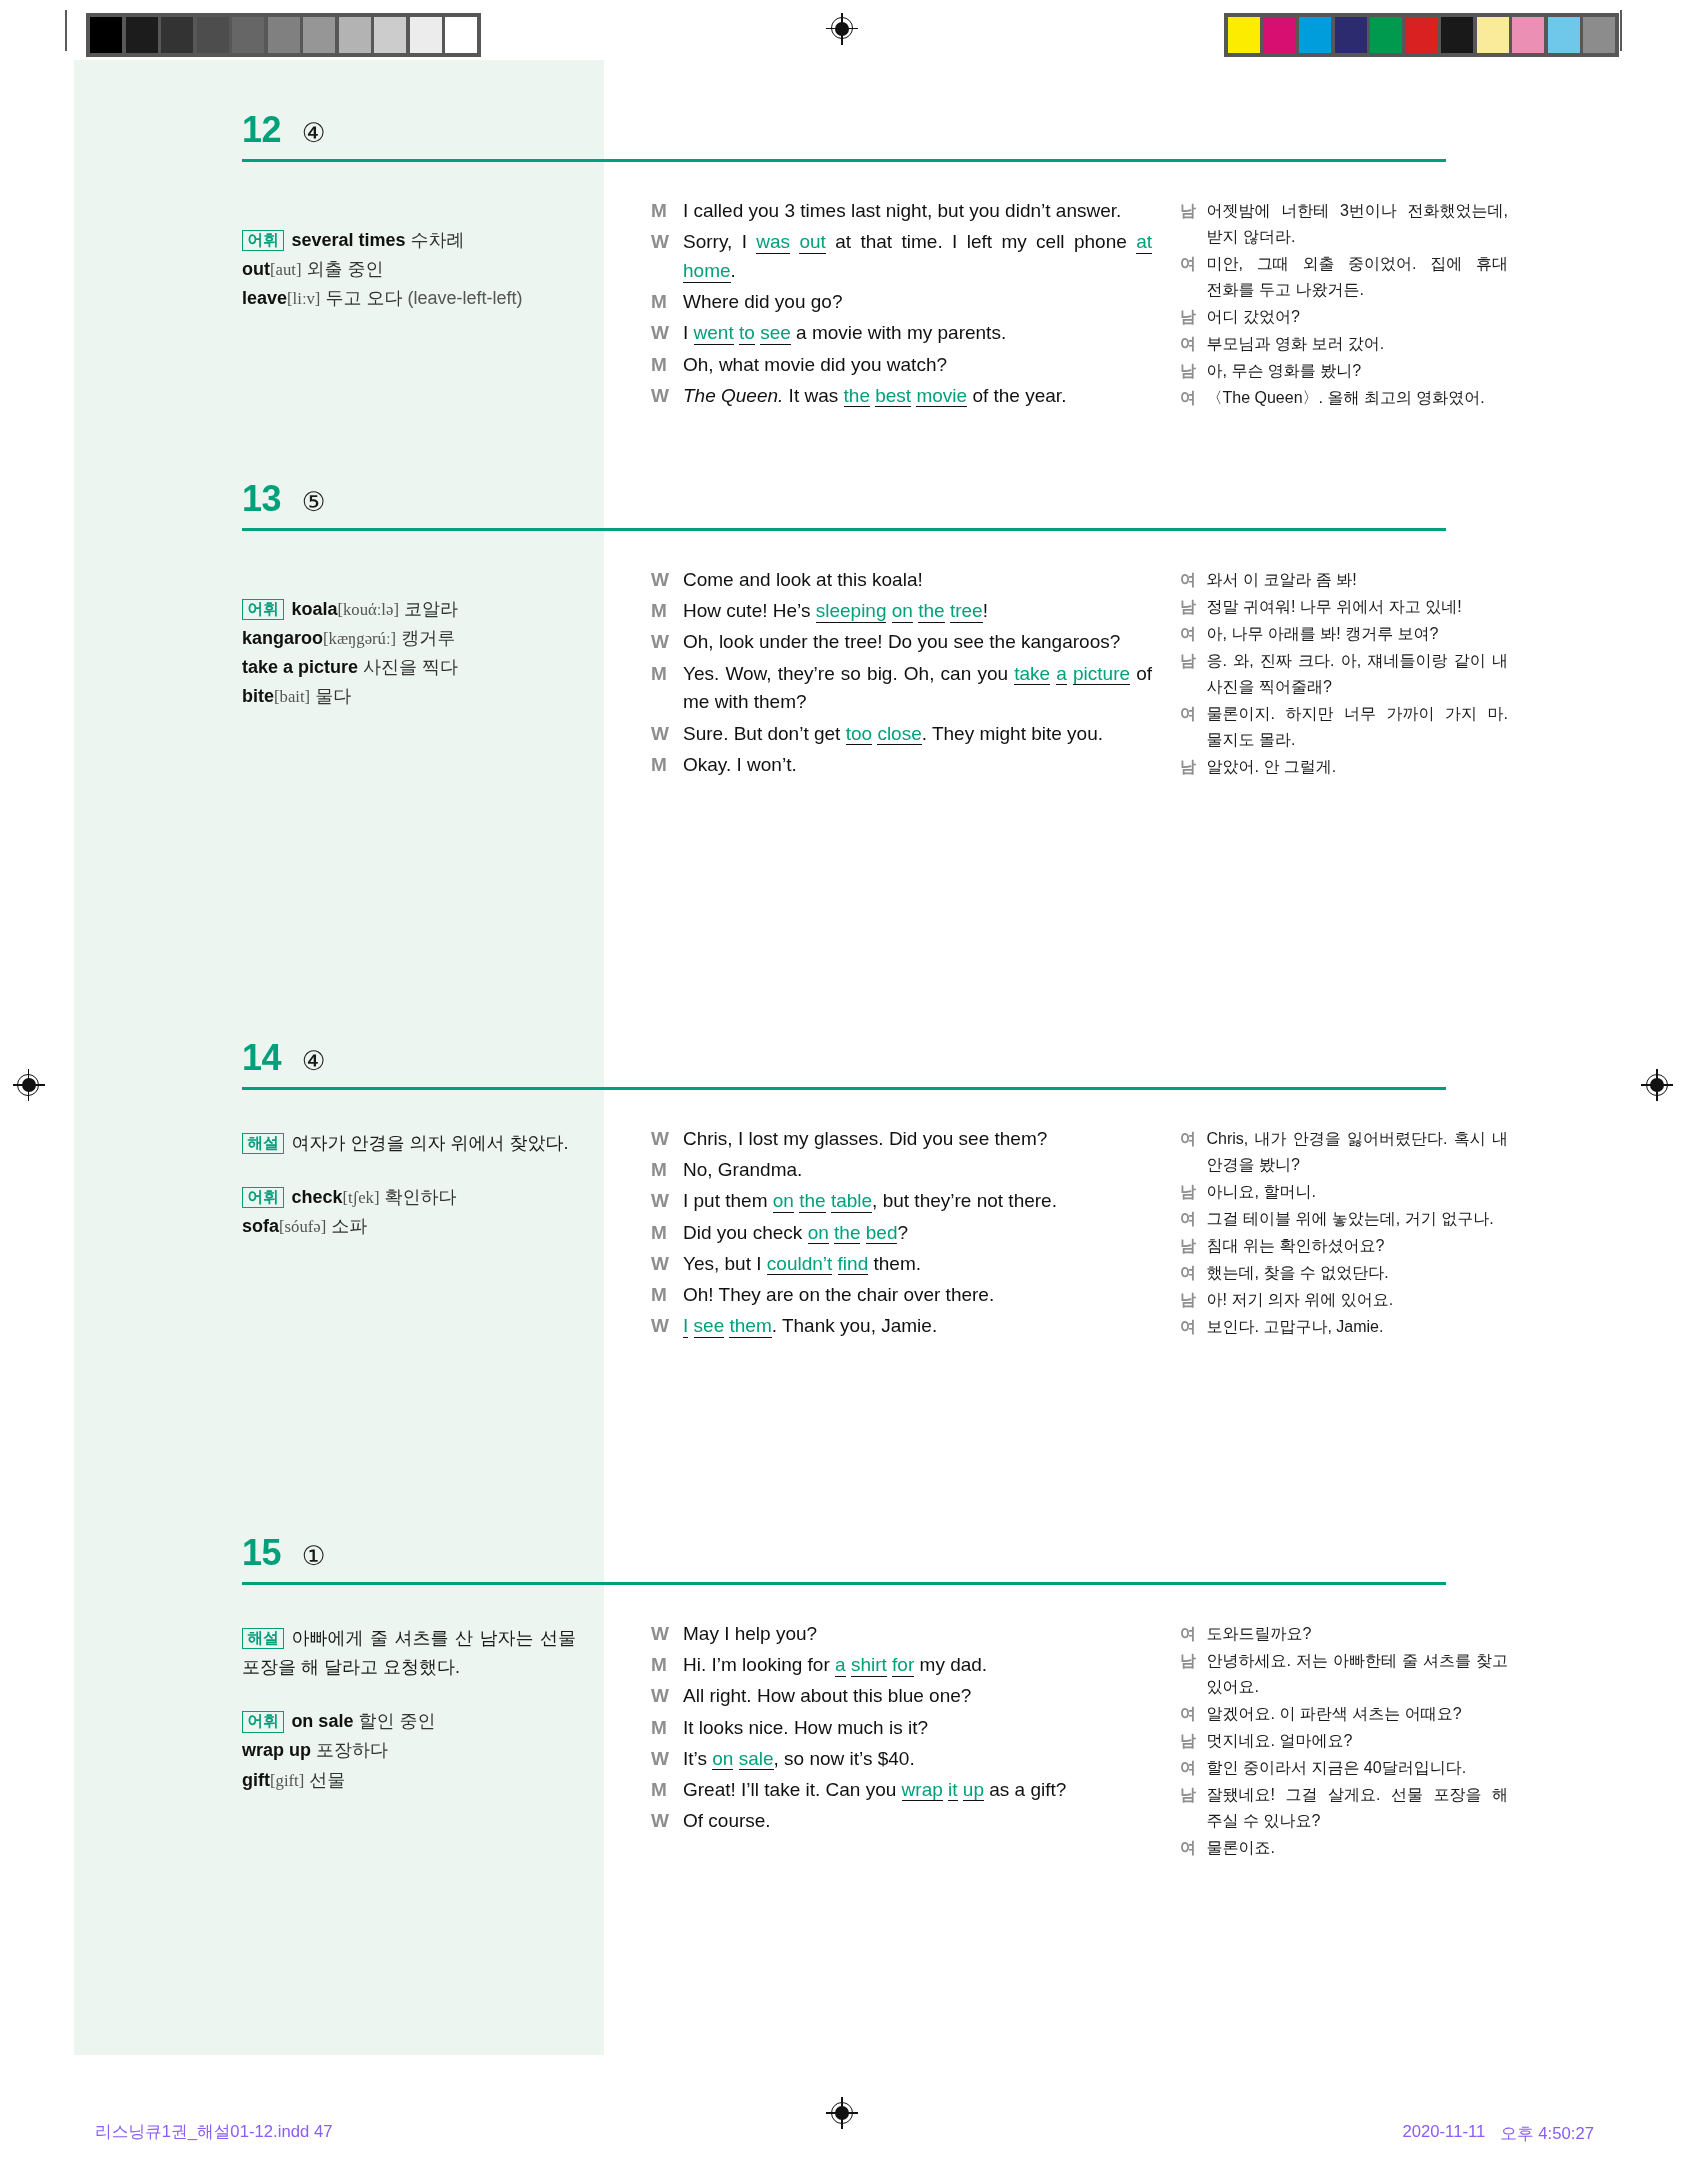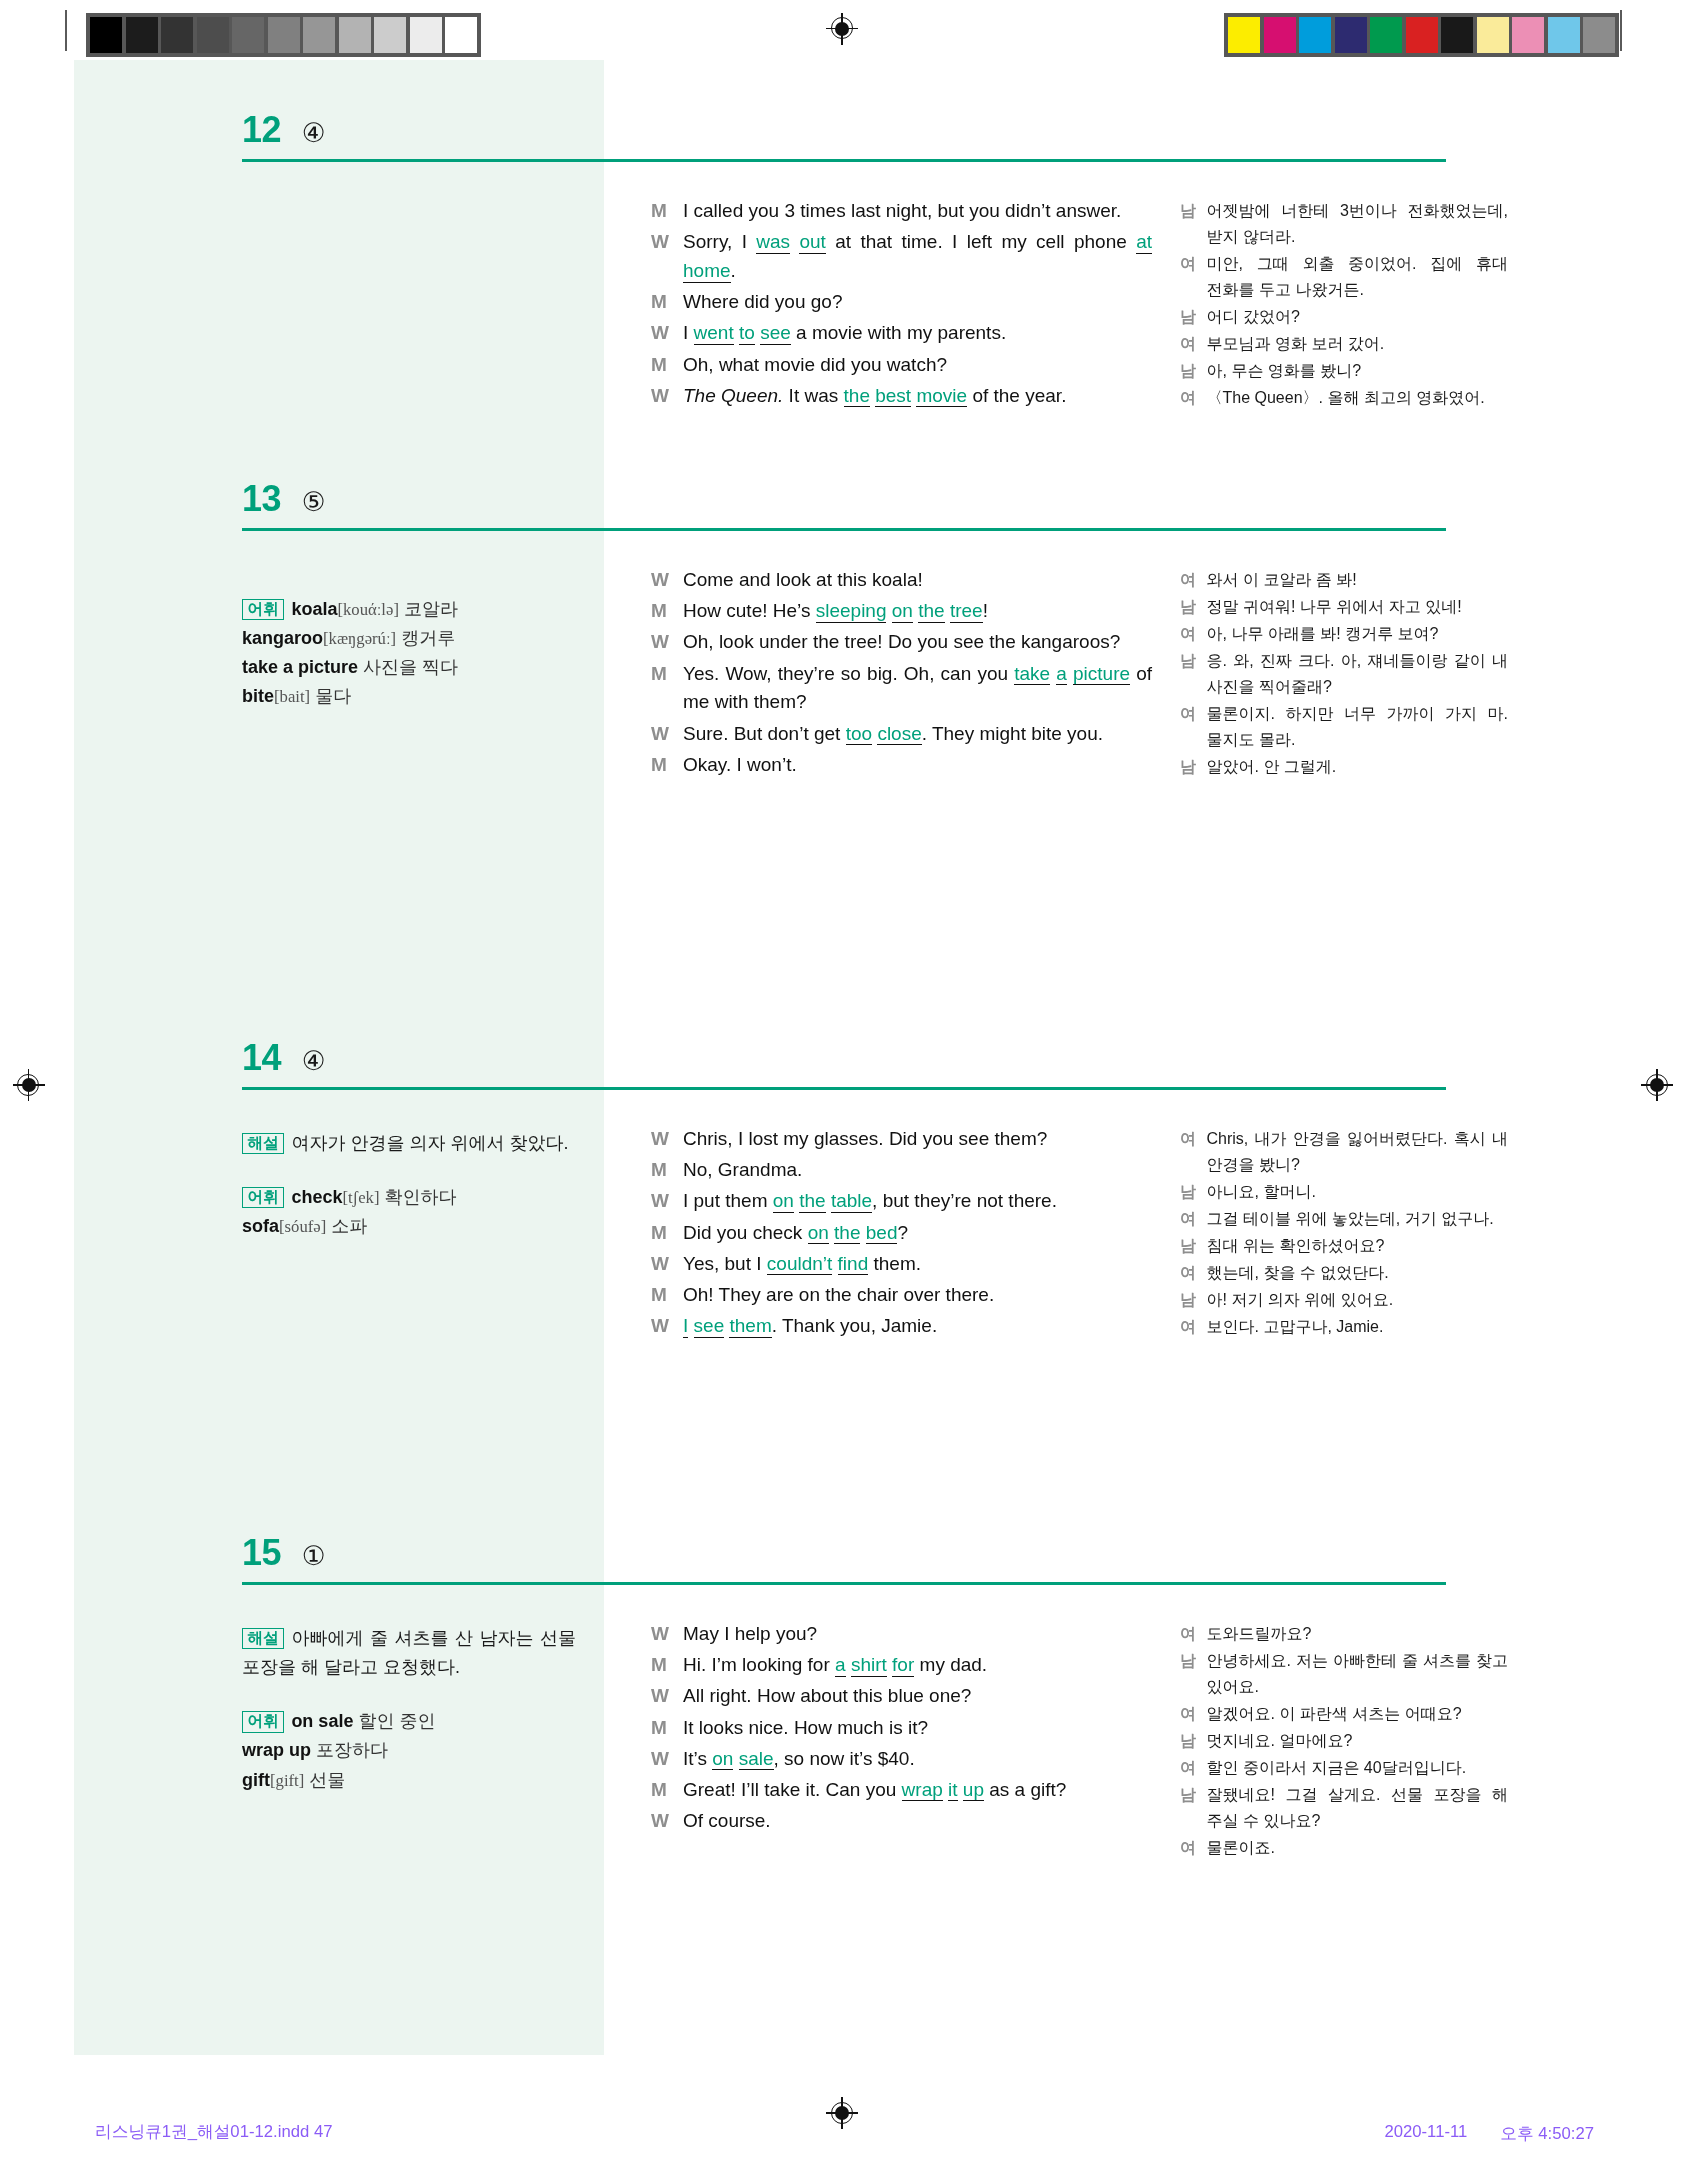--- a/index.html
+++ b/index.html
@@ -126,21 +126,21 @@
   }
   #footer-title { font-size: 18px; color: #6a6a6a; }
   #footer-pageno { font-size: 19px; color: #222; font-weight: bold; margin-left: 37px; }
 
   #slug {
     position: absolute; left: 0; top: 2120px; width: 1686px;
     display: flex; justify-content: space-between; align-items: baseline;
     padding: 0 92px 0 95px; box-sizing: border-box;
     font-size: 16.7px; color: #8b5cf6;
   }
-  #slug-right { display: flex; gap: 33px; }
+  #slug-right { display: flex; gap: 15px; }
 </style>
 </head>
 <body>
 
 <div id="print-marks">
   <div class="crop-tick" id="tick-left"></div>
   <div class="crop-tick" id="tick-right"></div>
   <div class="bar-wrap" id="gray-bar">
       <div class="patch" style="background: rgb(0, 0, 0);"></div>
       <div class="patch" style="background: rgb(28, 28, 28);"></div>
@@ -197,20 +197,25 @@
 <div id="page-body">
   <div id="sidebar-panel"></div>
   <div id="content">
       <div class="question-block" style="top: 52px;">
         <div class="q-head">
           <span class="q-num">12</span>
           <span class="q-answer">④</span>
         </div>
         <div class="q-rule"></div>
         <div class="side-col" style="top: 89px;">
+          <div class="vocab-list">
+            <div class="vocab-line"><span class="tag">어휘</span><span class="v-en">several times</span><span class="v-ko"> 수차례</span></div>
+            <div class="vocab-line"><span class="v-en">out</span><span class="v-ipa">[aut]</span><span class="v-ko"> 외출 중인</span></div>
+            <div class="vocab-line"><span class="v-en">leave</span><span class="v-ipa">[liːv]</span><span class="v-ko"> 두고 오다</span><span class="v-extra"> (leave-left-left)</span></div>
+          </div>
         </div>
         <div class="en-col" style="top: 85px;">
           <div class="dlg-row">
             <div class="spk">M</div>
             <div class="dlg-en nojust">I called you 3 times last night, but you didn’t answer.</div>
           </div>
           <div class="dlg-row">
             <div class="spk">W</div>
             <div class="dlg-en">Sorry, I <span class="hl">was</span> <span class="hl">out</span> at that time. I left my cell phone <span class="hl">at</span> <span class="hl">home</span>.</div>
           </div>

